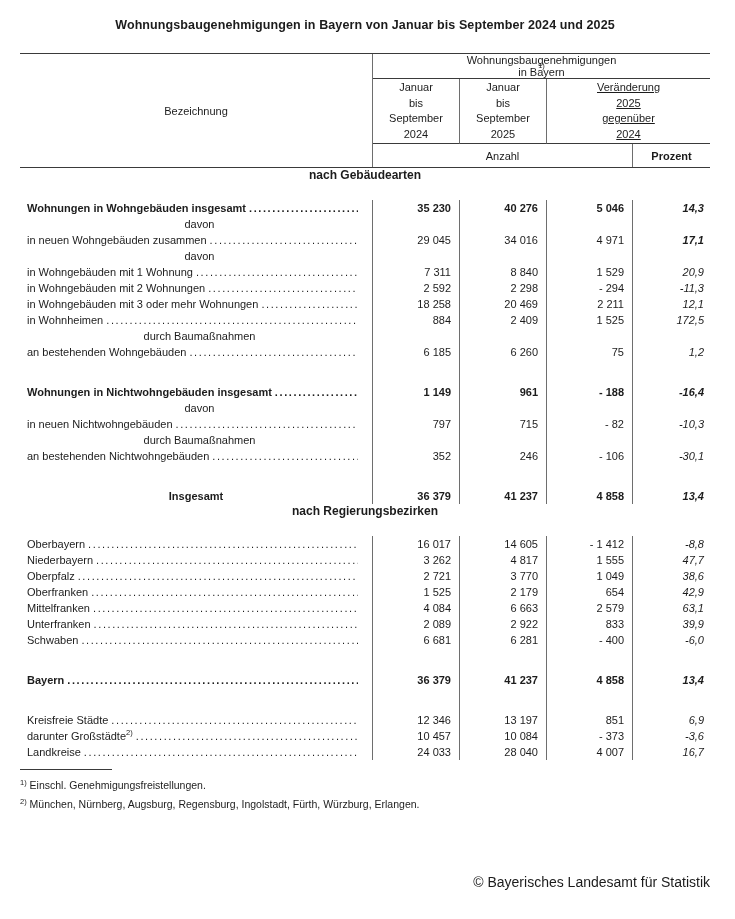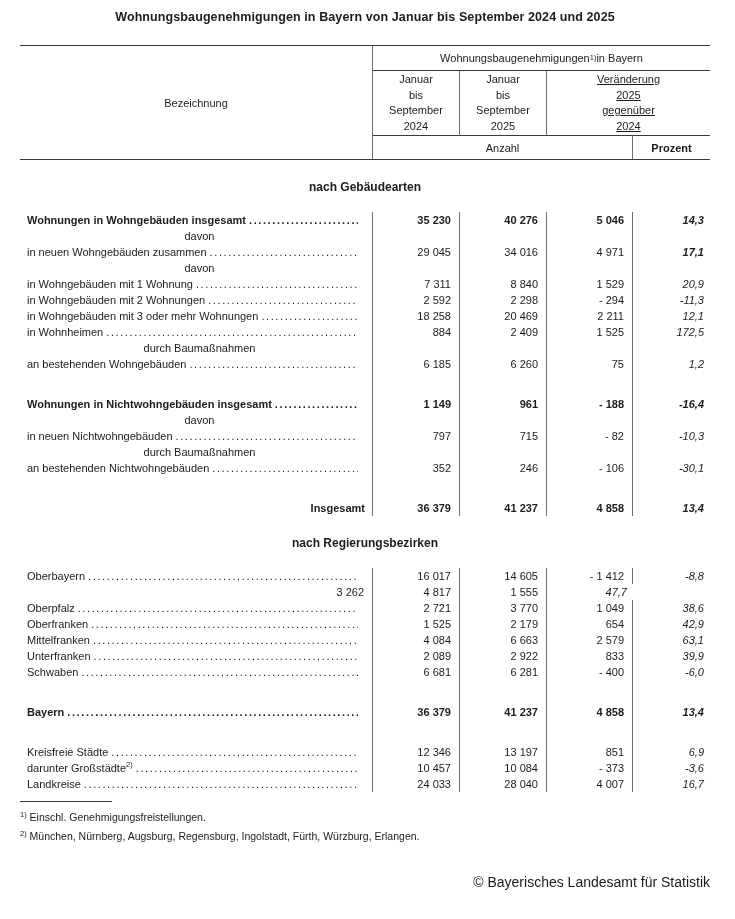--- a/index.html
+++ b/index.html
@@ -8,69 +8,69 @@
     --vline:#6e6e6e;
   }
   *{box-sizing:border-box;margin:0;padding:0;}
   html,body{background:#ffffff;}
   body{
     width:735px;height:919px;
     font-family:"Liberation Sans","DejaVu Sans",sans-serif;
     color:var(--text);
     overflow:hidden;
   }
-  .page{width:735px;height:801px;padding:10px 25px 0 20px;position:relative;}
+  .page{width:735px;height:801px;padding:18px 25px 0 20px;position:relative;}
 
   .title{
     font-size:12.5px;font-weight:bold;text-align:center;
     letter-spacing:.1px;margin-bottom:21px;
   }
 
   
   .tbl{width:690px;}
   .thead{
     display:grid;
     grid-template-columns:353px 87px 87px 86px 77px;
     grid-template-rows:25px 65px 23px;
     border-top:1px solid var(--hline);
     border-bottom:1px solid var(--hline);
     font-size:11px;
   }
   .thead .cell{display:flex;align-items:center;justify-content:center;text-align:center;}
   .h-label{grid-area:1/1/4/2;border-right:1px solid var(--vline);}
-  .h-group{grid-area:1/2/2/6;border-bottom:1px solid var(--hline);}
+  .h-group{grid-area:1/2/2/6;border-bottom:1px solid var(--hline);flex-direction:column;}
   .h-p1{grid-area:2/2/3/3;border-right:1px solid var(--vline);border-bottom:1px solid var(--hline);}
   .h-p2{grid-area:2/3/3/4;border-right:1px solid var(--vline);border-bottom:1px solid var(--hline);}
   .h-p3{grid-area:2/4/3/6;border-bottom:1px solid var(--hline);text-decoration:underline;}
   .h-anzahl{grid-area:3/2/4/5;border-right:1px solid var(--vline);}
   .h-prozent{grid-area:3/5/4/6;font-weight:bold;}
   .multiline{white-space:pre-line;line-height:15.5px;}
   sup{font-size:7.5px;vertical-align:super;line-height:0;}
 
   
   .section-heading{
     font-size:12px;font-weight:bold;text-align:center;
-    margin-top:20px;margin-bottom:18px;
+    margin-top:0;margin-bottom:18px;
   }
   .rows{display:block;font-size:11px;}
   .trow{
     display:grid;
     grid-template-columns:353px 87px 87px 86px 77px;
     height:16px;line-height:16px;
   }
   .trow.spacer{height:24px;}
   .trow.bold{font-weight:bold;}
   .cell{min-width:0;}
   .lbl{
     display:flex;align-items:baseline;overflow:hidden;
     padding-left:7px;border-right:1px solid var(--vline);
     white-space:nowrap;
     justify-content:center;
   }
-  .trow.lright .lbl{justify-content:flex-end;padding-right:7px;}
+  .trow.lright .lbl{justify-content:center;padding-right:7px;}
   .txt{white-space:nowrap;}
   .leader{flex:1 1 auto;overflow:hidden;white-space:nowrap;margin-left:3px;margin-right:14px;}
   .leader::after{
     content:"..........................................................................................................................................";
     letter-spacing:1.6px;
   }
   .num{
     text-align:right;padding-right:8px;white-space:nowrap;
     border-right:1px solid var(--vline);
   }
@@ -297,20 +297,24 @@
               <div class="cell lbl">
                 <span class="txt">Oberbayern</span>
                 <span class="leader"></span>
               </div>
               <div class="cell num">16 017</div>
               <div class="cell num">14 605</div>
               <div class="cell num">- 1 412</div>
               <div class="cell num pct">-8,8</div>
             </div>
             <div class="trow">
+              <div class="cell lbl">
+                <span class="txt">Niederbayern</span>
+                <span class="leader"></span>
+              </div>
               <div class="cell num">3 262</div>
               <div class="cell num">4 817</div>
               <div class="cell num">1 555</div>
               <div class="cell num pct">47,7</div>
             </div>
             <div class="trow">
               <div class="cell lbl">
                 <span class="txt">Oberpfalz</span>
                 <span class="leader"></span>
               </div>

